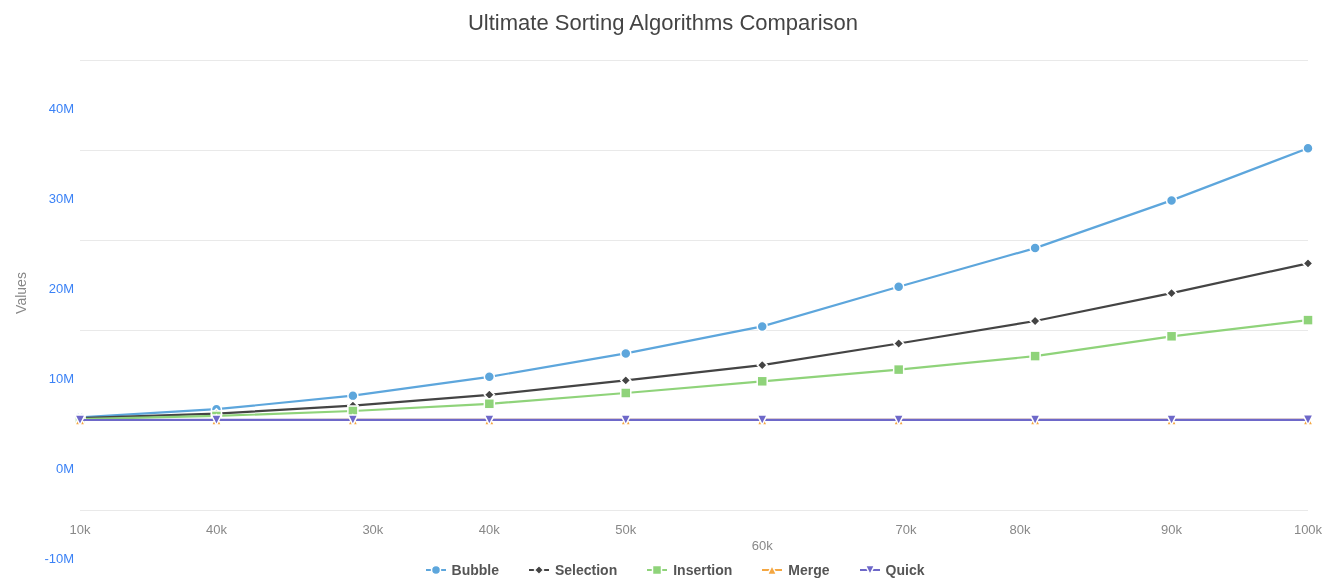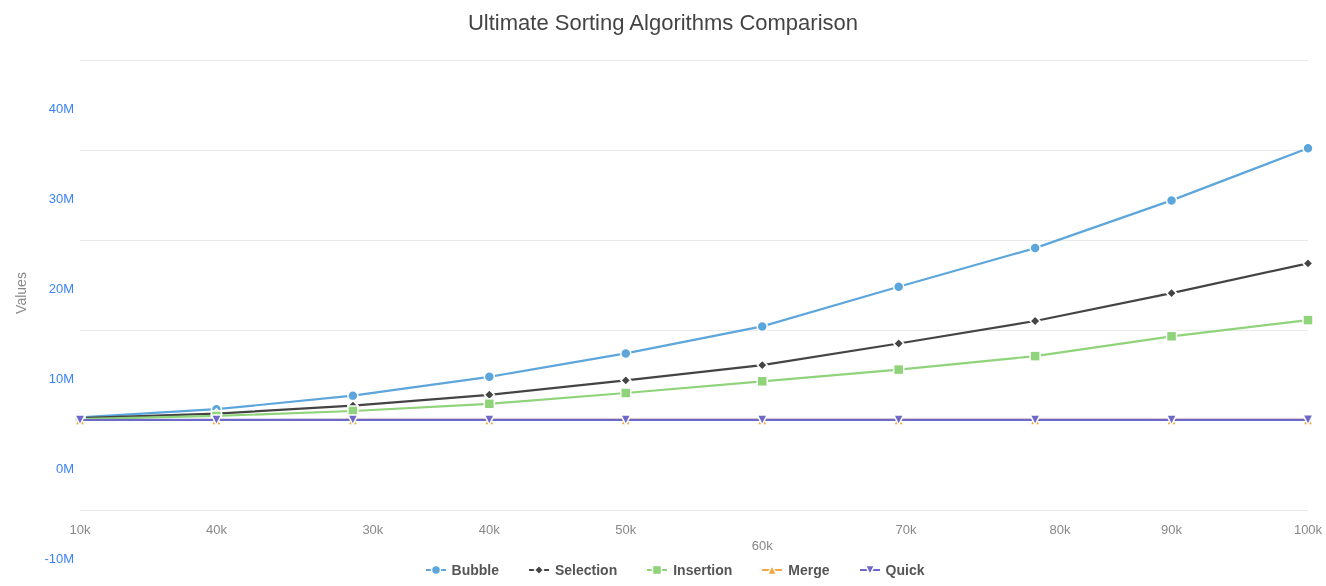--- a/index.html
+++ b/index.html
@@ -173,21 +173,21 @@
       <polygon points="1303,414.865 1313,414.865 1308,424.865" fill="#6e68c9" stroke="#ffffff" stroke-width="1.5"></polygon>
     </svg>
   <div id="xtick-layer">
       <div class="xtick-label" style="left: 80px; top: 522px; text-align: center;">10k</div>
       <div class="xtick-label" style="left: 216.444px; top: 522px;">40k</div>
       <div class="xtick-label" style="left: 352.889px; top: 522px; margin-left: 20px;">30k</div>
       <div class="xtick-label" style="left: 489.333px; top: 522px;">40k</div>
       <div class="xtick-label" style="left: 625.778px; top: 522px;">50k</div>
       <div class="xtick-label" style="left: 762.222px; top: 522px; margin-top: 16px;">60k</div>
       <div class="xtick-label" style="left: 906px; top: 522px;">70k</div>
-      <div class="xtick-label" style="left: 1060px; top: 522px;">80k</div>
+      <div class="xtick-label" style="left: 1020px; top: 522px;">80k</div>
       <div class="xtick-label" style="left: 1171.56px; top: 522px;">90k</div>
       <div class="xtick-label" style="left: 1308px; top: 522px;">100k</div>
     </div>
   <div id="ytick-layer">
       <div class="ytick-label" style="left: 30px; width: 44px; top: 510px;">-10M</div>
       <div class="ytick-label" style="left: 30px; width: 44px; top: 420px;">0M</div>
       <div class="ytick-label" style="left: 30px; width: 44px; top: 330px;">10M</div>
       <div class="ytick-label" style="left: 30px; width: 44px; top: 240px;">20M</div>
       <div class="ytick-label" style="left: 30px; width: 44px; top: 150px;">30M</div>
       <div class="ytick-label" style="left: 30px; width: 44px; top: 60px;">40M</div>

